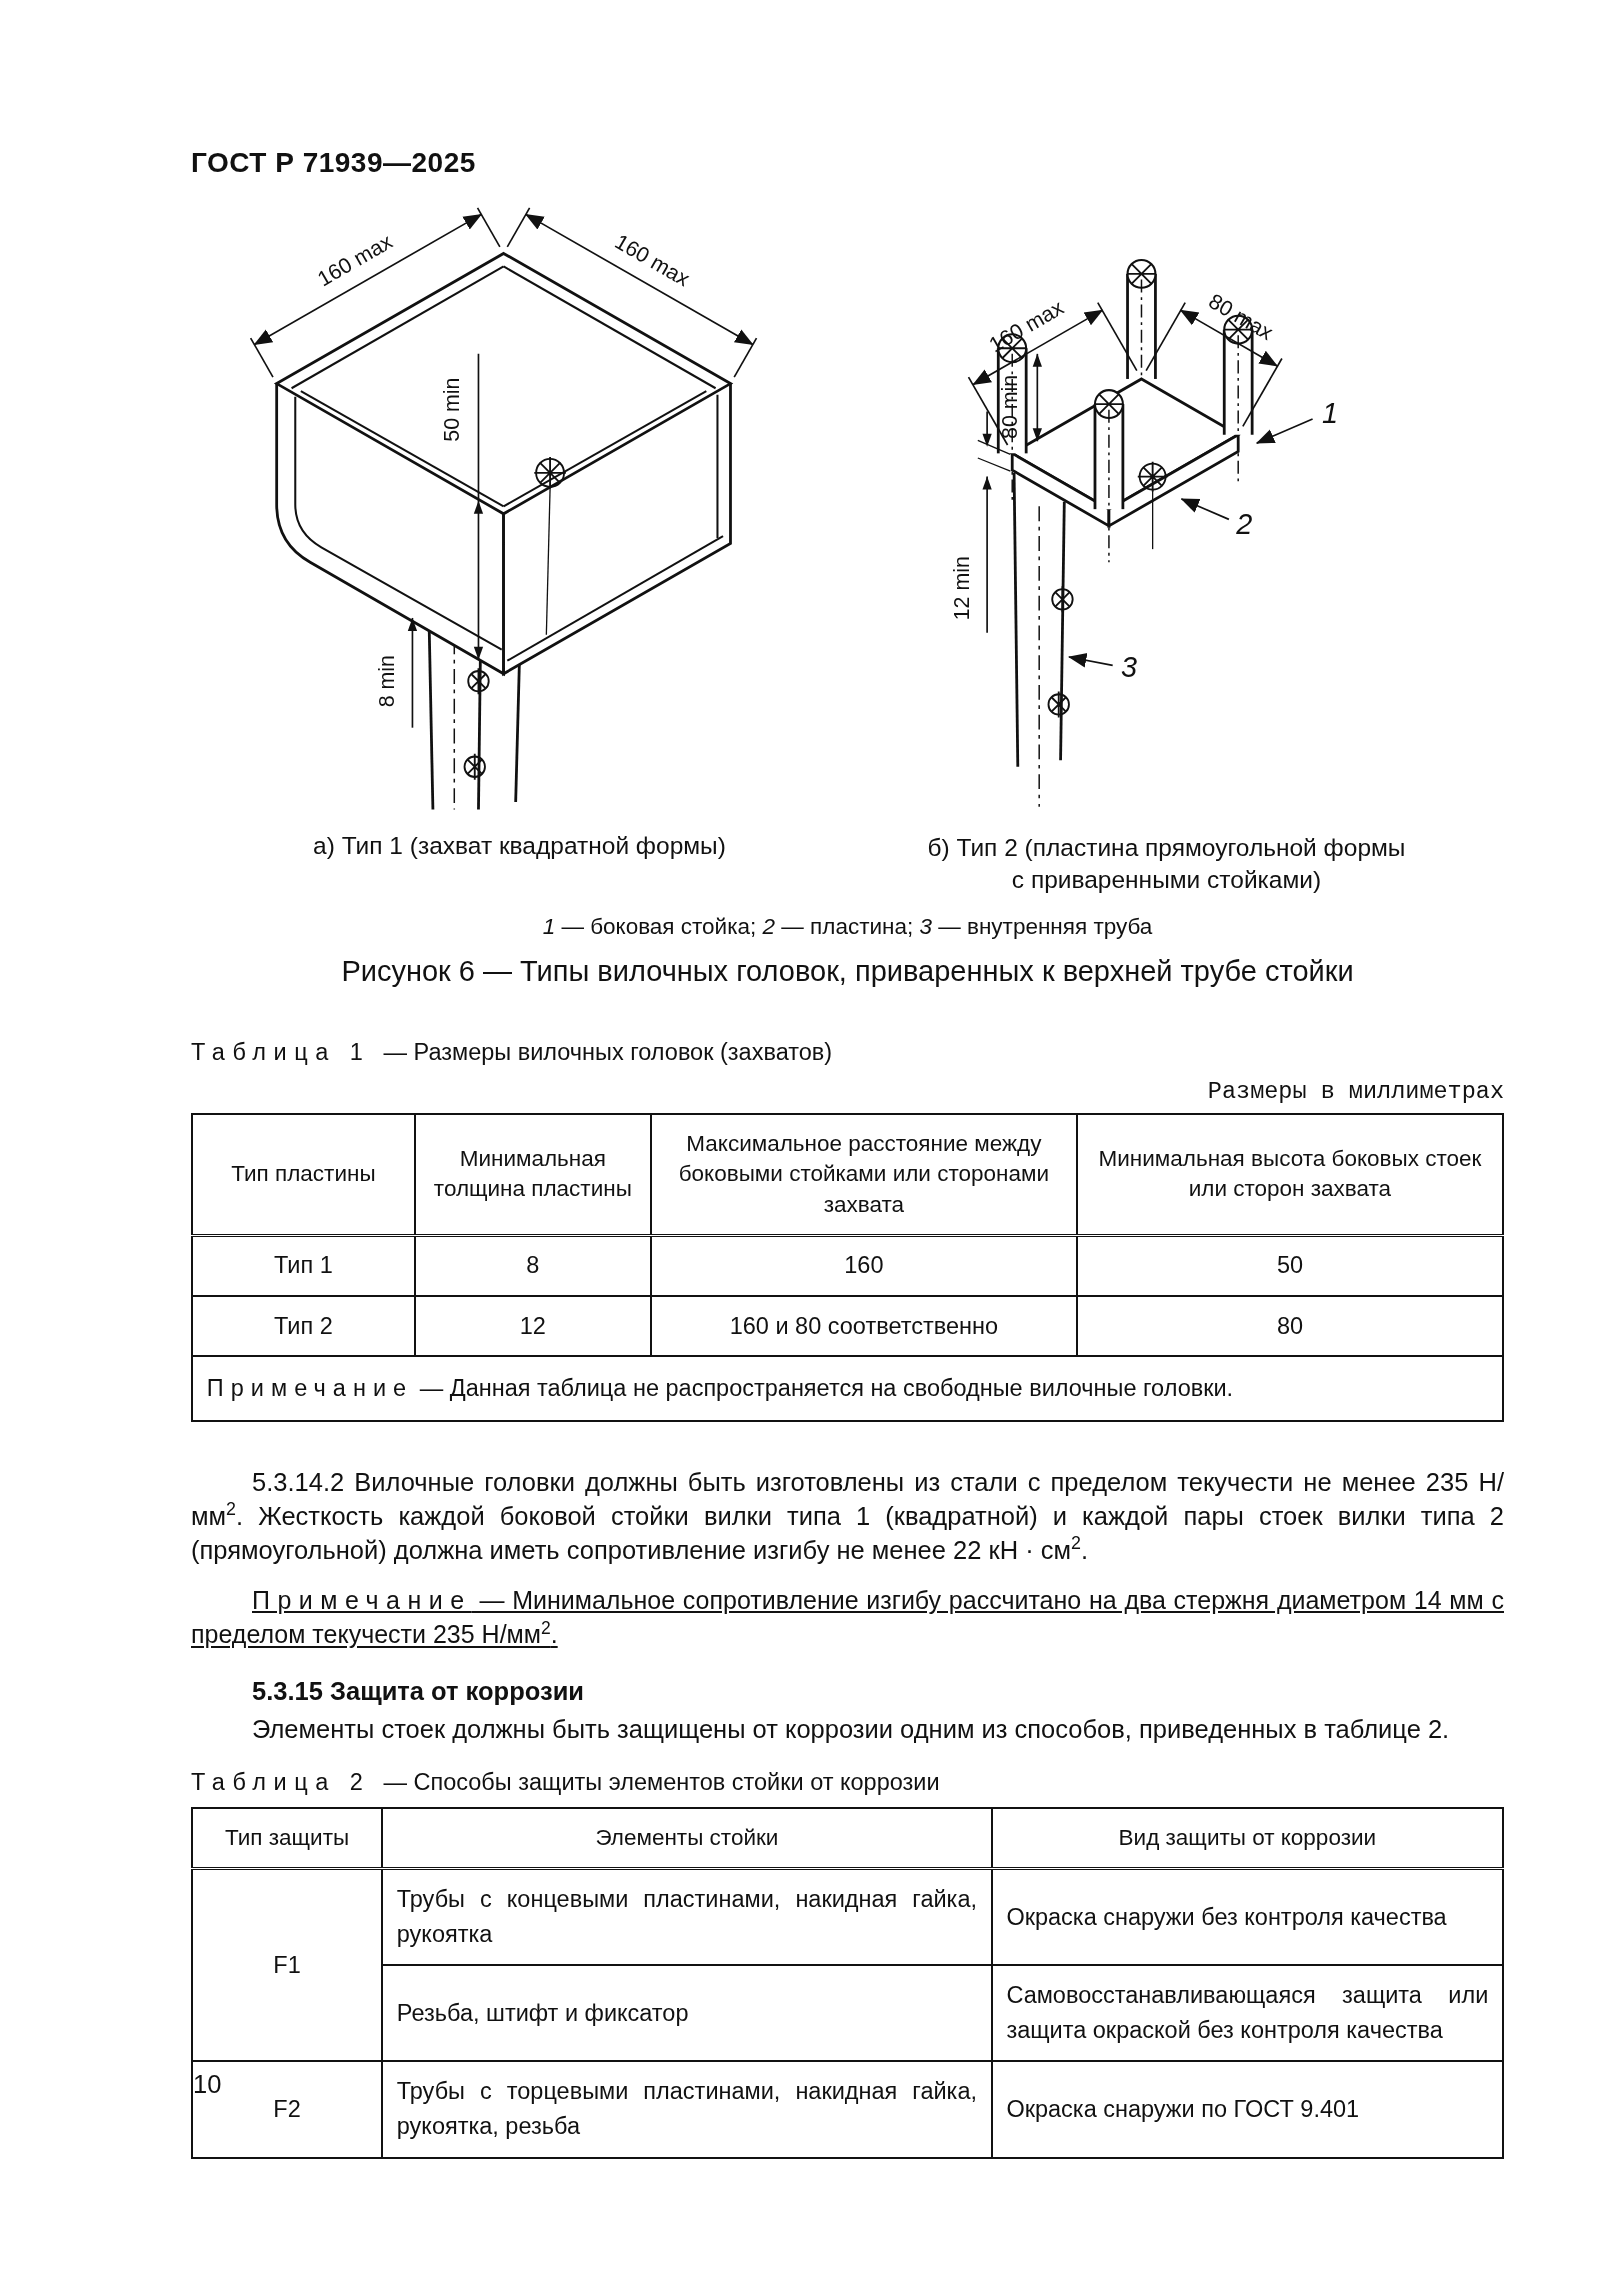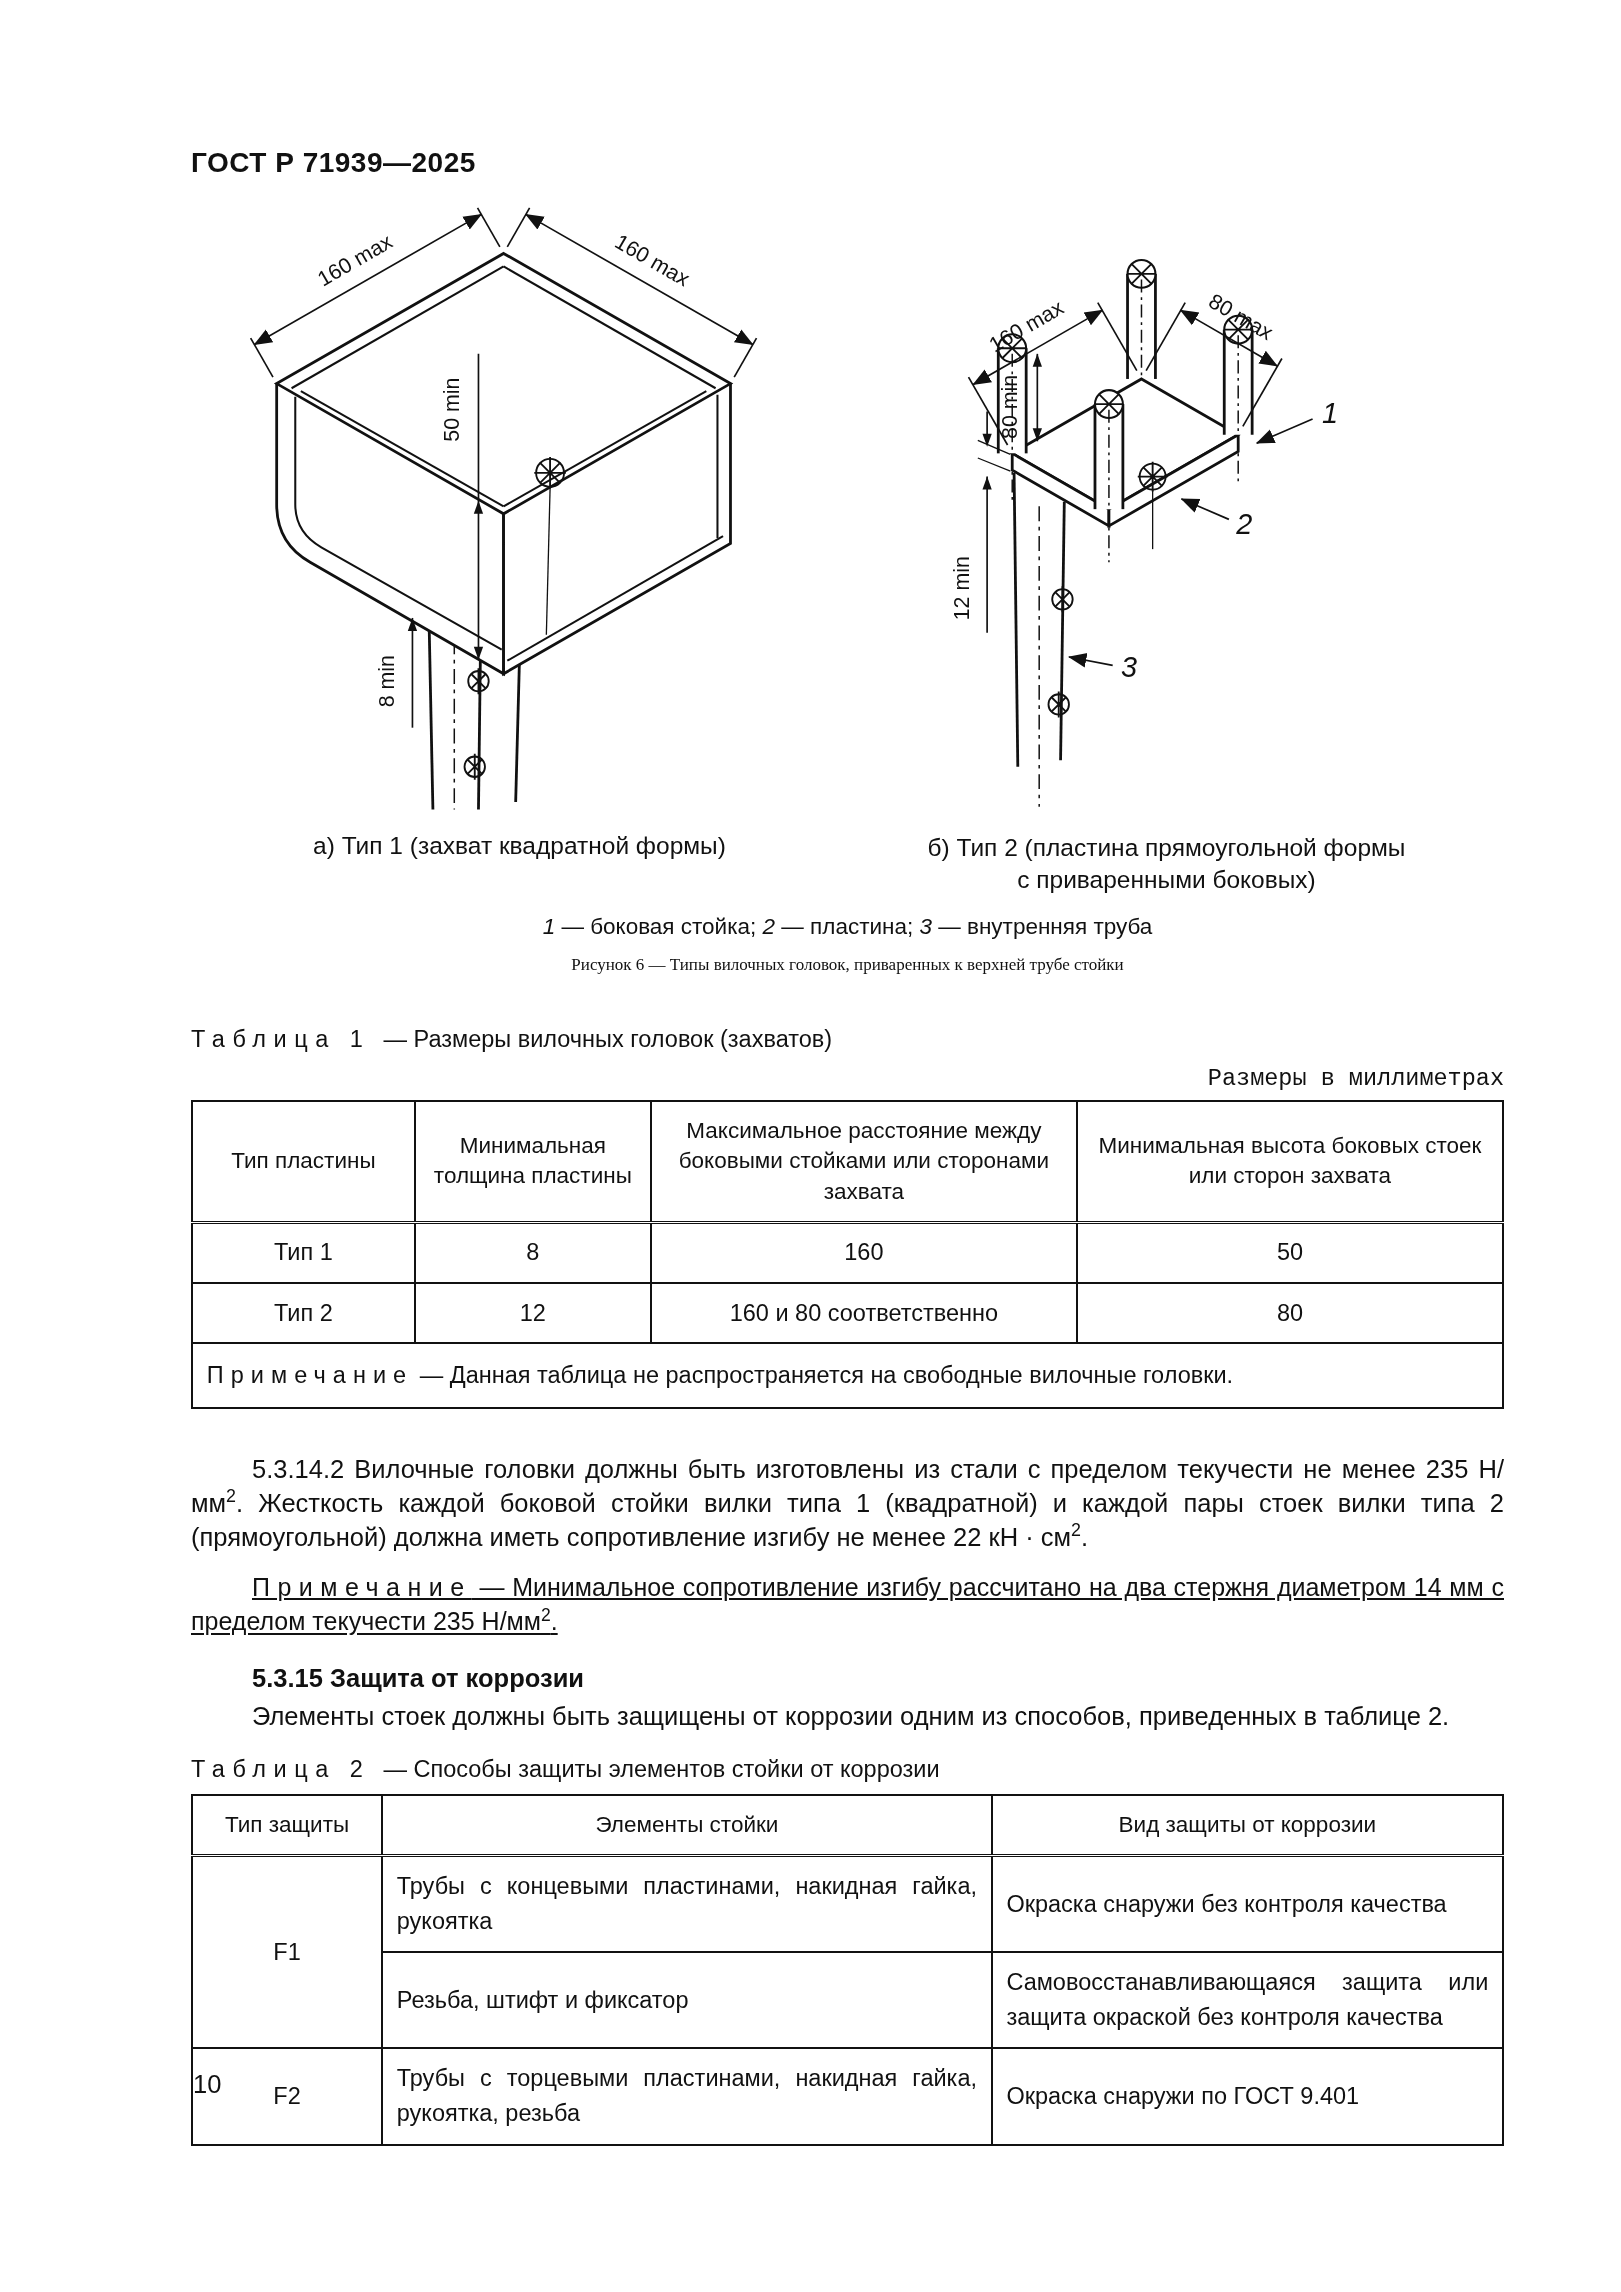--- a/index.html
+++ b/index.html
@@ -14,21 +14,21 @@
   .fig-left{margin-left:14.7px;}
   .fig-right{margin-left:108px;}
   svg text{fill:#111; font-family:"Liberation Sans", sans-serif;}
   .dim-text{font-size:23px;}
   .callout-text{font-size:31px; font-style:italic;}
   .captions-row{position:relative; height:76px; font-size:24.5px;}
   .cap-a{position:absolute; left:0; width:657px; text-align:center; top:3.9px;}
   .cap-b{position:absolute; left:701px; width:549px; text-align:center; top:3.9px; line-height:1.3;}
   .legend{ text-align:center; font-size:22.5px; margin-top:9.8px;}
   .legend i{font-style:italic;}
-  .fig-caption{text-align:center; font-size:17px; margin-top:15.7px;font-family:Liberation Serif, serif;}
+  .fig-caption{text-align:center; font-size:29px; margin-top:15.7px;}
   .tbl-caption{margin-top:51px; font-size:23.5px;}
   .tbl-caption .spaced{letter-spacing:.32em;}
   .units-note{text-align:right; font-size:23.5px; margin-top:11.8px;font-family:Liberation Mono, monospace;}
   table.gost{border-collapse:collapse; width:100%; margin-top:7.8px;}
   table.gost th, table.gost td{border:2px solid #111; vertical-align:middle;}
   table.gost{border:2.9px solid #111;}
   table.gost thead th{
     border-bottom:3.9px double #111; font-weight:normal; font-size:22.5px;
     padding:13.7px 9.8px; text-align:center; line-height:1.35;
   }
@@ -223,21 +223,21 @@
         <text class="callout-text" x="444" y="242">1</text>
         <text class="callout-text" x="352" y="362">2</text>
         <text class="callout-text" x="228" y="515">3</text>
       </svg>
     </div>
 
     <div class="captions-row">
       <div class="cap-a">а) Тип 1 (захват квадратной формы)</div>
       <div class="cap-b">
         <div>б)  Тип 2 (пластина прямоугольной формы</div>
-        <div>с  приваренными боковых)</div>
+        <div>с  приваренными стойками)</div>
       </div>
     </div>
 
     <div class="legend">
       <i>1</i><span> — боковая стойка; </span><i>2</i><span> — пластина; </span><i>3</i><span> — внутренняя труба</span>
     </div>
 
     <div class="fig-caption">Рисунок 6 — Типы вилочных головок, приваренных к верхней трубе стойки</div>
 
     <div class="tbl-caption">

